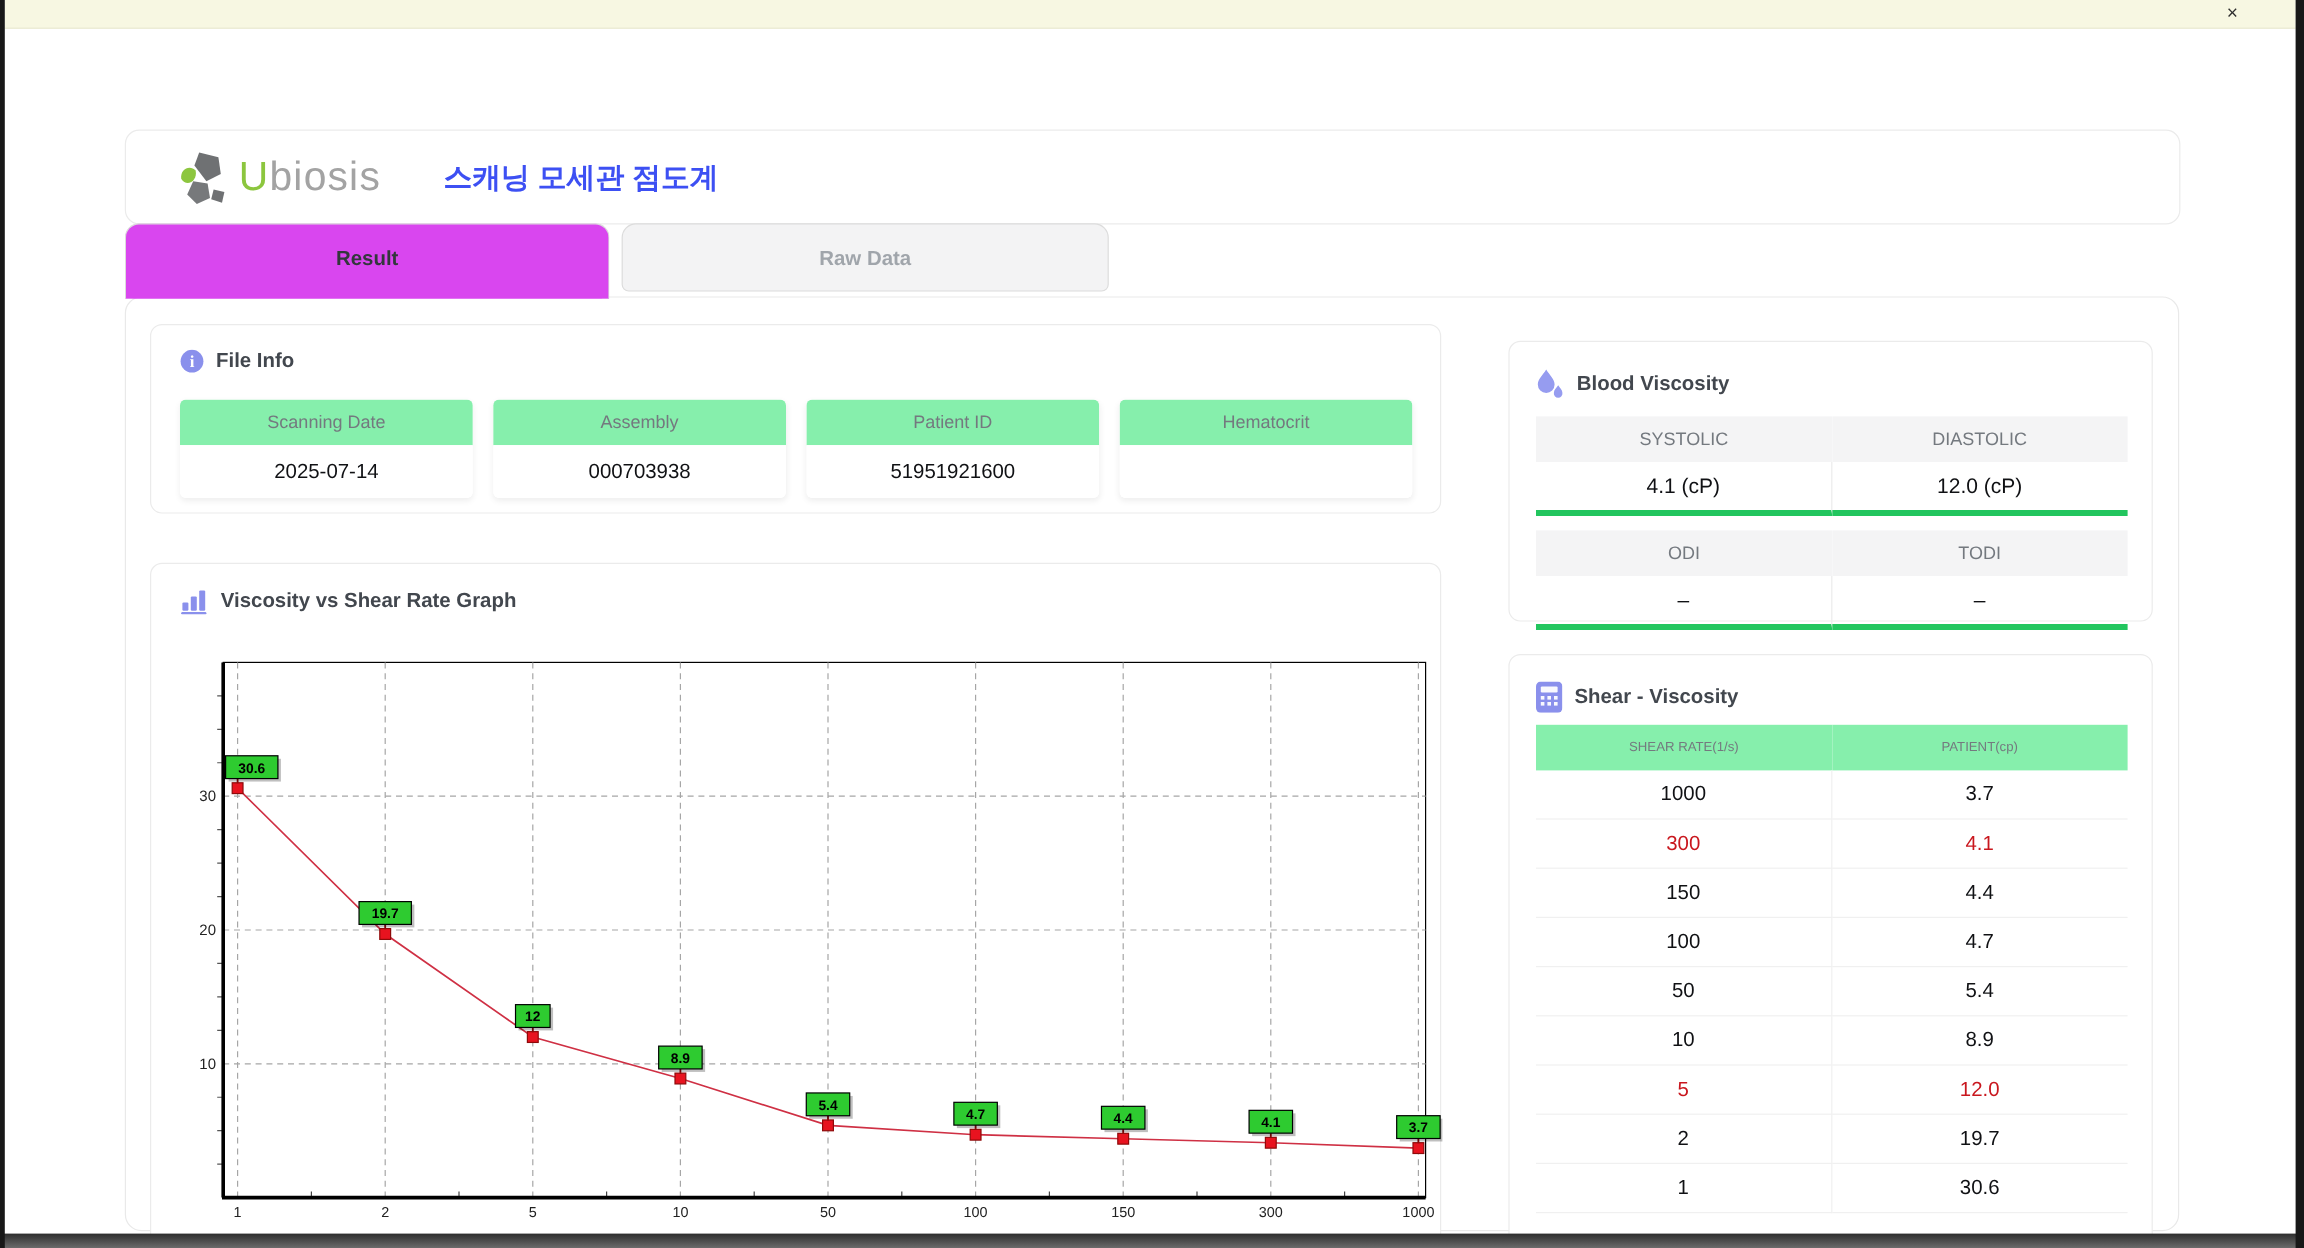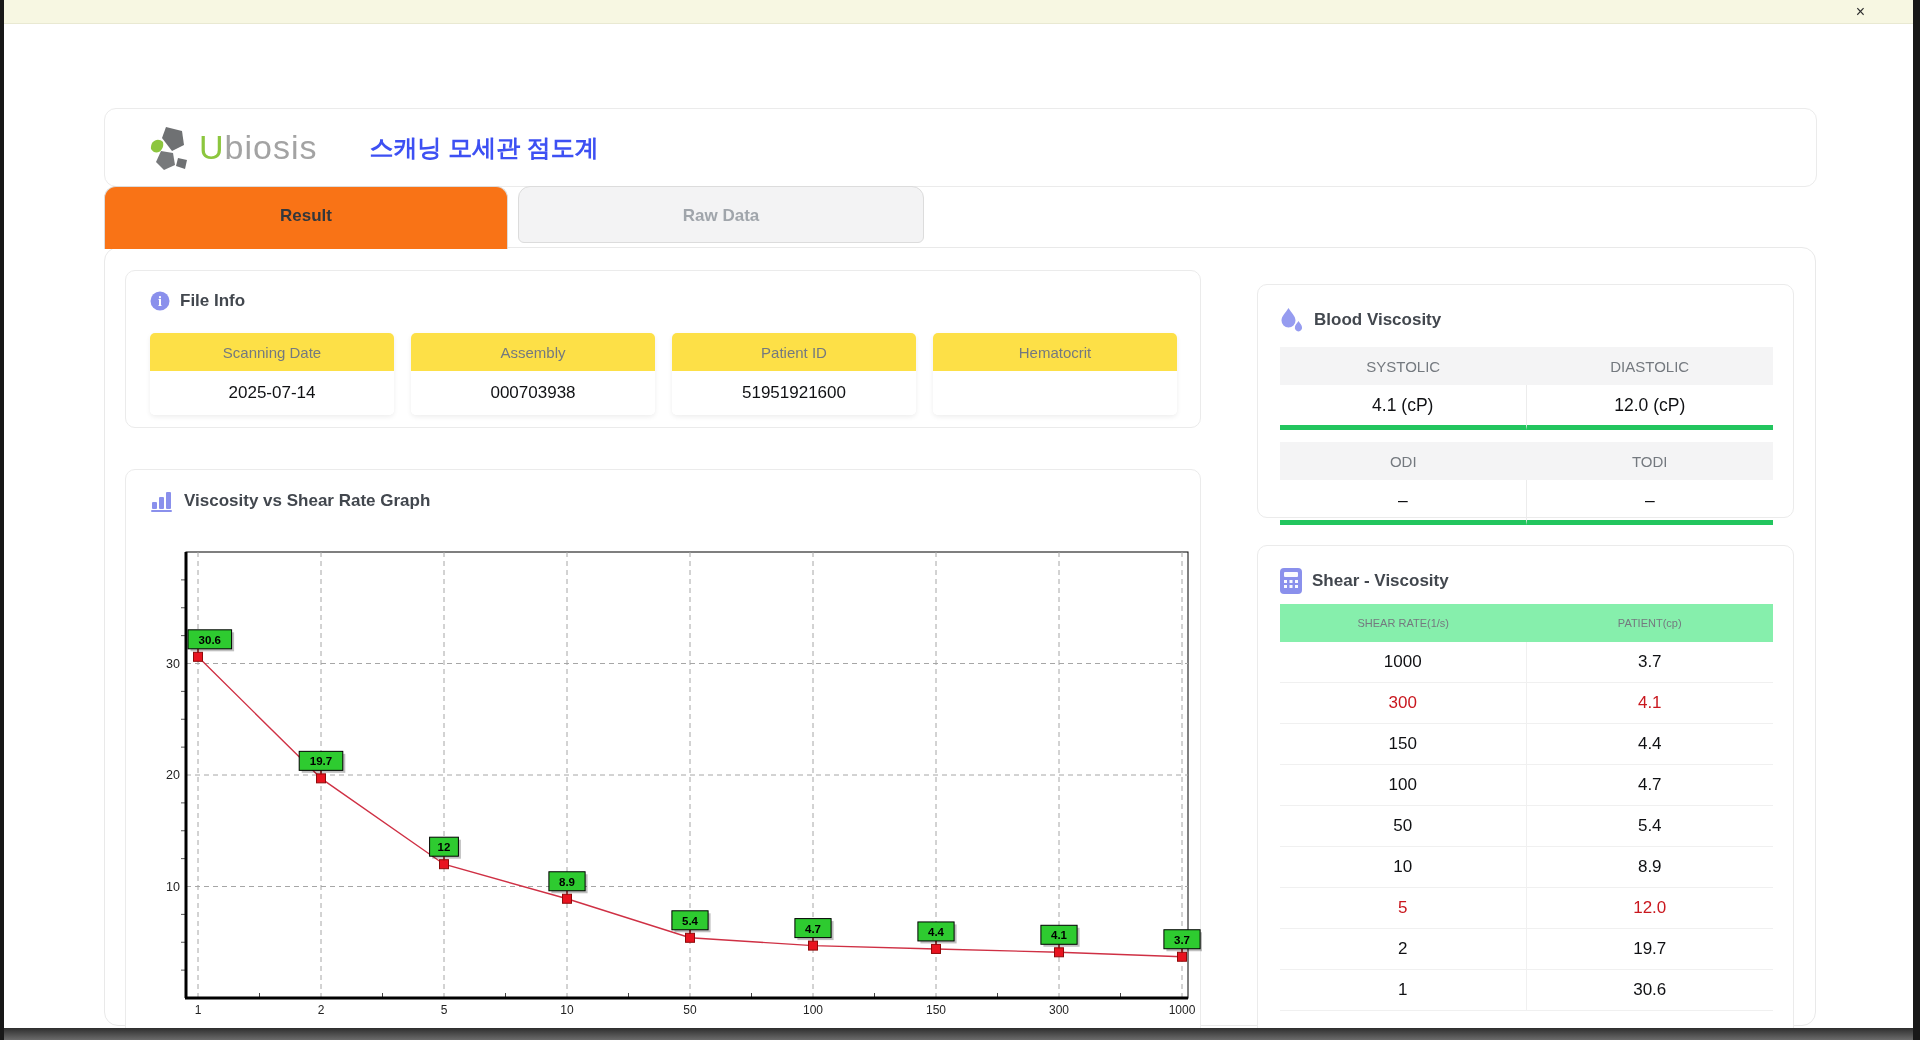--- a/index.html
+++ b/index.html
@@ -21,34 +21,34 @@
   .header-card { left:104px; top:80px; width:1713px; height:79px; border-radius:12px;
                  display:flex; align-items:center; padding-left:44px;margin-top:28px; }
   .logo { display:flex; align-items:center; }
   .logo-text { font-size:34px; font-weight:500; letter-spacing:1px; margin-left:4px; }
   .logo-u { color:#8cc63e; }
   .logo-rest { color:#a3a3a3; }
   .app-title { margin-left:52px; font-size:24px; font-weight:700; color:#3d50f3; }
 
   .tab { position:absolute; top:186px; height:62px; text-align:center; font-size:17px;
          border:1px solid #dcdcdc; border-radius:12px 12px 0 0; z-index:3; padding-top:19px; }
-  .tab-active { left:104px; width:404px; background:#f97316; border-bottom:none; height:63px;
+  .tab-active { left:104px; width:404px; background:#d946ef; border-bottom:none; height:63px;
                 font-weight:700; color:#33373c; }
   .tab-inactive { left:518px; width:406px; height:57px; background:#f3f3f4;
                   border-radius:12px 12px 6px 6px; font-weight:600; color:#a0a5ab; }
 
   .main-panel { position:absolute; left:104px; top:247px; width:1712px; height:779px;
                 background:#fff; border:1px solid #e9e9e9; border-radius:14px; z-index:1; }
 
   .section-title { display:flex; align-items:center; gap:10px; font-size:17px; font-weight:700; color:#42474e; }
 
   .file-info-card { left:125px; top:270px; width:1076px; height:158px; z-index:2; padding:20px 24px; }
   .fi-fields { position:absolute; left:24px; top:62px; display:flex; gap:17px; }
   .fi-col { width:244px; border-radius:5px; box-shadow:0 2px 5px rgba(0,0,0,.07); overflow:hidden; }
-  .fi-head { height:38px; background:#fde047; color:#74797f; font-size:15px;
+  .fi-head { height:38px; background:#86efac; color:#74797f; font-size:15px;
              display:flex; align-items:center; justify-content:center; }
   .fi-val  { height:44px; background:#fff; color:#101114; font-size:17px;
              display:flex; align-items:center; justify-content:center; }
 
   .graph-card { left:125px; top:453px; width:1076px; height:706px; z-index:2; padding:20px 24px;margin-top:16px; }
   .graph-svg { position:absolute; left:0; top:70px; }
 
   .bv-card { left:1257px; top:284px; width:537px; height:234px; z-index:2; padding:22px; }
   .bv-table { position:absolute; left:22px; top:62px; width:493px; }
   .bv-row { display:flex; }

